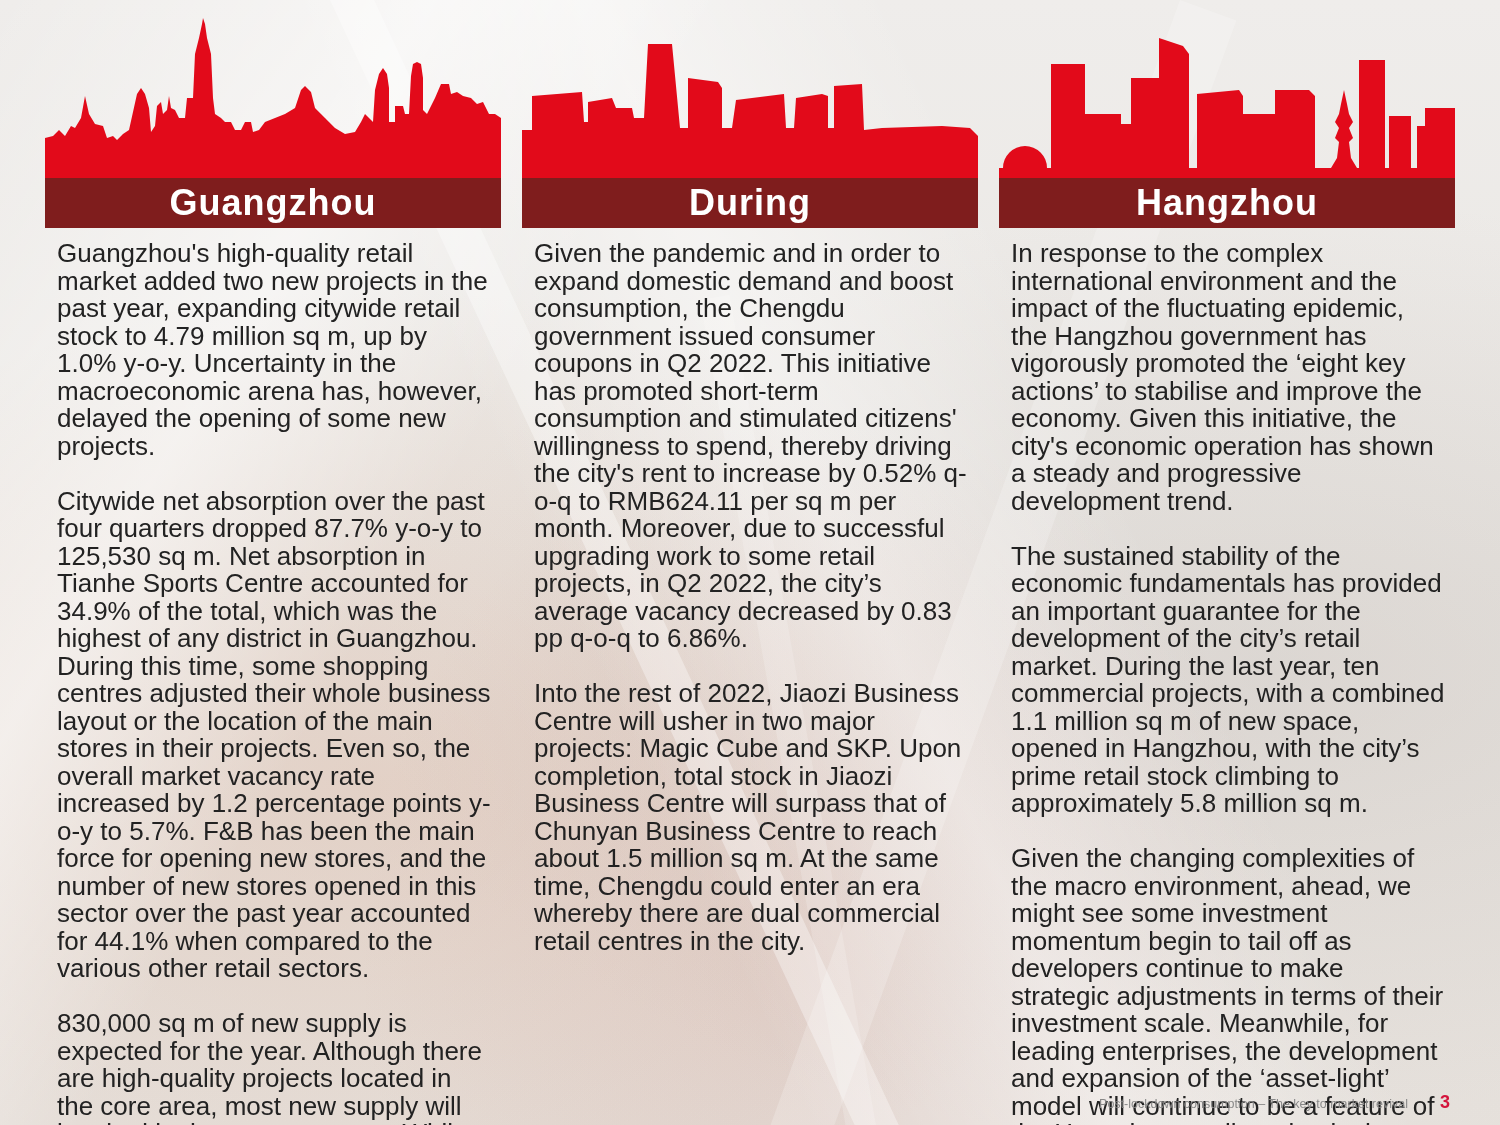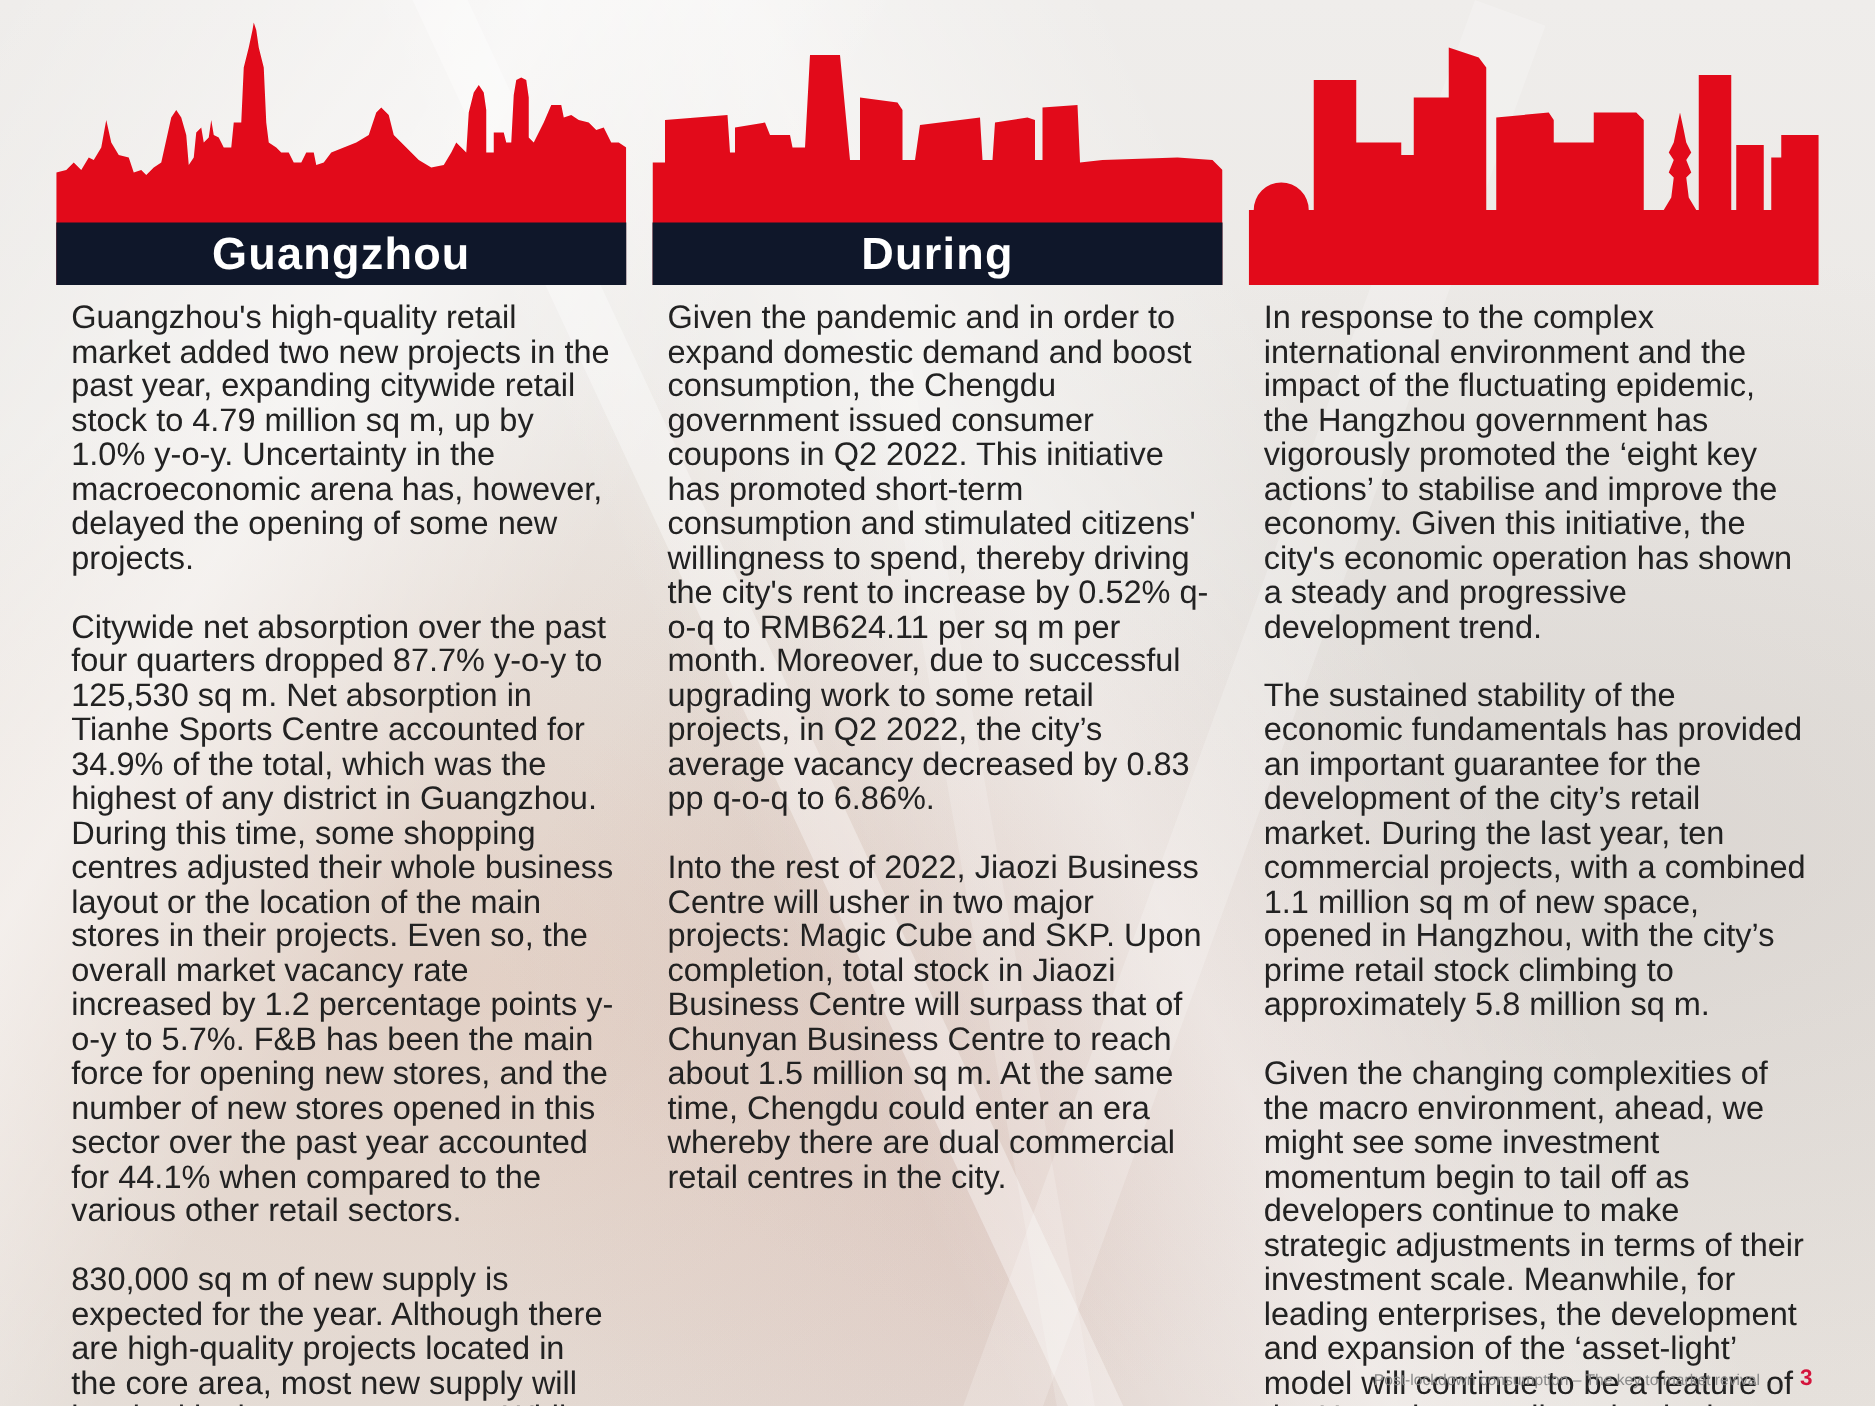--- a/index.html
+++ b/index.html
@@ -19,21 +19,21 @@
       linear-gradient(180deg, #efedeb 0%, #e9e6e2 50%, #e6e1dc 100%);
   }
   .stripe { position:absolute; background:rgba(255,255,255,0.35); transform-origin:left top; }
   .col {
     position:absolute; top:0; z-index:1;
   }
   .header { position:relative; height:228px; }
   .skyline { position:absolute; left:0; bottom:0; width:100%; height:210px; }
   .title-bar {
     position:absolute; left:0; bottom:0; width:100%; height:50px;
-    background:#0f172a; display:flex; align-items:center; justify-content:center;
+    background:#7f1d1d; display:flex; align-items:center; justify-content:center;
   }
   .title-bar span {
     color:#ffffff; font-weight:bold; font-size:36px; letter-spacing:1px;
     font-family:"Liberation Sans", sans-serif;
   }
   .body-text {
     padding:12px 10px 0 12px;
     color:#222222; font-size:26px; line-height:27.5px;
   }
   .body-text p { margin:0 0 27.5px 0; }
@@ -82,20 +82,23 @@
     <p>Given the pandemic and in order to expand domestic demand and boost consumption, the Chengdu government issued consumer coupons in Q2 2022. This initiative has promoted short-term consumption and stimulated citizens' willingness to spend, thereby driving the city's rent to increase by 0.52% q-o-q to RMB624.11 per sq m per month. Moreover, due to successful upgrading work to some retail projects, in Q2 2022, the city’s average vacancy decreased by 0.83 pp q-o-q to 6.86%.</p>
     <p>Into the rest of 2022, Jiaozi Business Centre will usher in two major projects: Magic Cube and SKP. Upon completion, total stock in Jiaozi Business Centre will surpass that of Chunyan Business Centre to reach about 1.5 million sq m. At the same time, Chengdu could enter an era whereby there are dual commercial retail centres in the city.</p>
   </div>
 </section>
 
 <section class="col" style="left:999px;width:456px;">
   <div class="header">
     <svg class="skyline" viewBox="0 0 456 210" preserveAspectRatio="none">
       <path fill="#e20a1a" d="M0,210 L0,150 L4,150 A22,22 0 1 1 48,150 L52,150 L52,46 L86,46 L86,96 L122,96 L122,106 L132,106 L132,60 L160,60 L160,20 L184,28 L190,36 L190,150 L198,150 L198,76 L240,72 L244,78 L244,96 L276,96 L276,72 L310,72 L316,78 L316,150 L332,150 L338,140 L340,124 L336,120 L340,110 L336,104 L340,96 L342,86 L345,72 L348,86 L350,96 L354,104 L350,110 L354,120 L350,124 L352,140 L358,150 L360,150 L360,42 L386,42 L386,150 L390,150 L390,98 L412,98 L412,150 L418,150 L418,108 L426,108 L426,90 L456,90 L456,210 Z"></path>
     </svg>
+    <div class="title-bar">
+      <span>Hangzhou</span>
+    </div>
   </div>
   <div class="body-text">
     <p>In response to the complex international environment and the impact of the fluctuating epidemic, the Hangzhou government has vigorously promoted the ‘eight key actions’ to stabilise and improve the economy. Given this initiative, the city's economic operation has shown a steady and progressive development trend.</p>
     <p>The sustained stability of the economic fundamentals has provided an important guarantee for the development of the city’s retail market. During the last year, ten commercial projects, with a combined 1.1 million sq m of new space, opened in Hangzhou, with the city’s prime retail stock climbing to approximately 5.8 million sq m.</p>
     <p>Given the changing complexities of the macro environment, ahead, we might see some investment momentum begin to tail off as developers continue to make strategic adjustments in terms of their investment scale. Meanwhile, for leading enterprises, the development and expansion of the ‘asset-light’ model will continue to be a feature of the Hangzhou retail market in the future.</p>
   </div>
 </section>
 
 <footer class="footer">
   <span class="ftxt">Post-lockdown consumption – The key to market revival</span>

